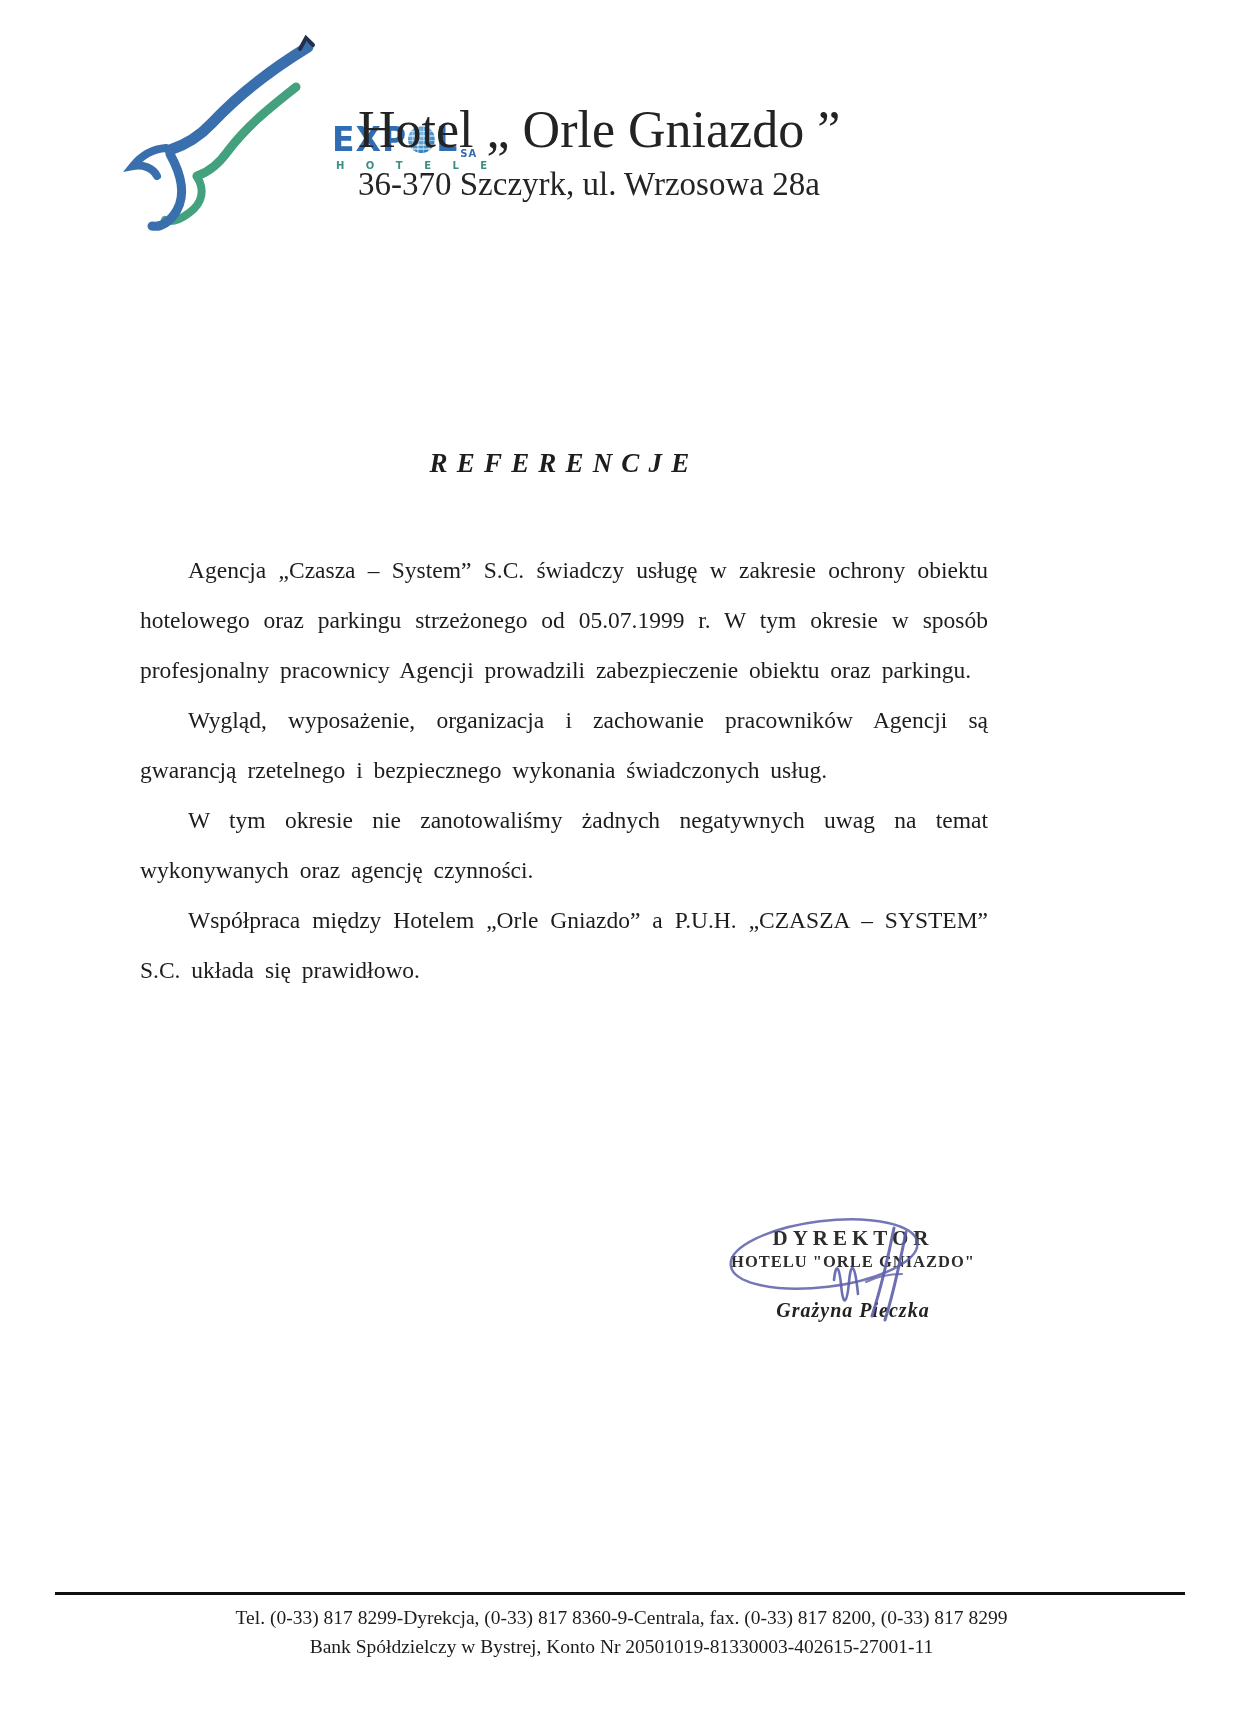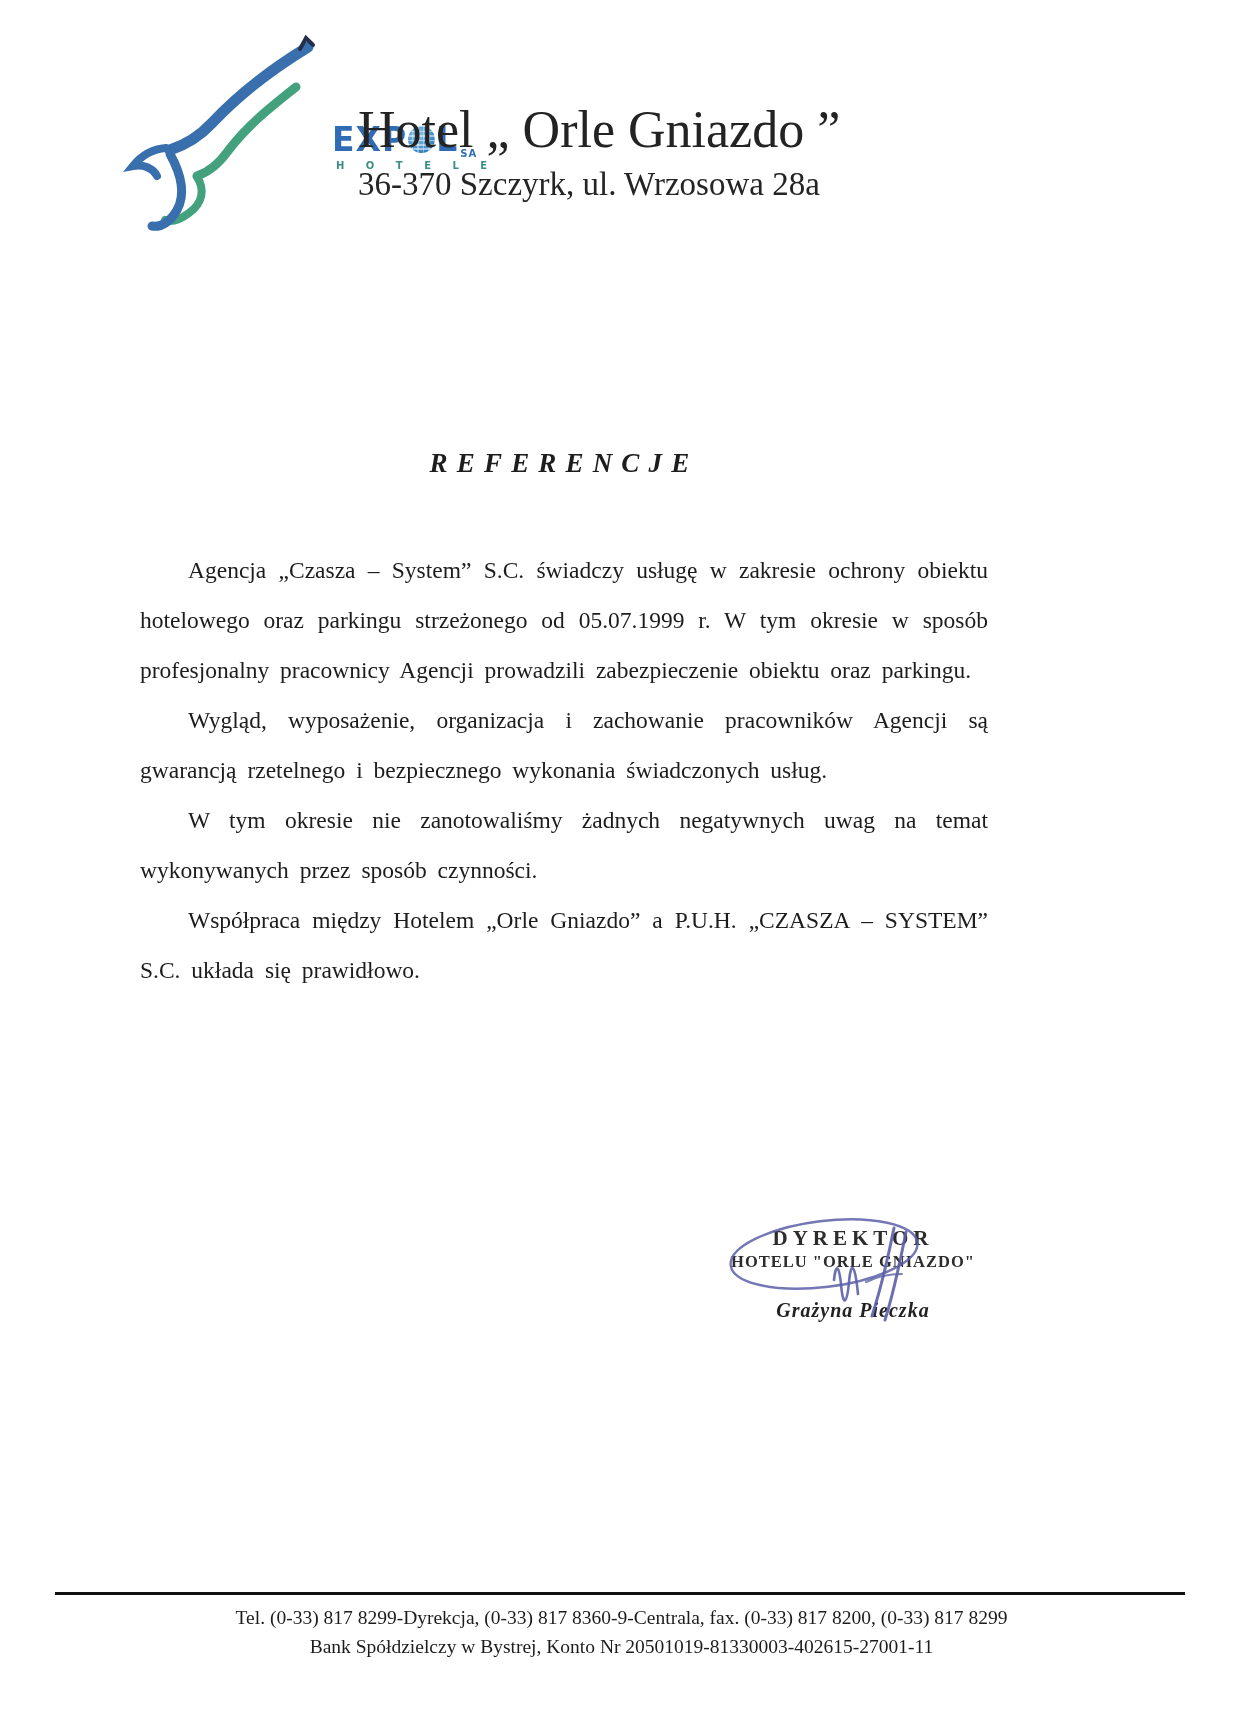--- a/index.html
+++ b/index.html
@@ -121,21 +121,21 @@
   <div class="head-text">
     <div class="hotel-name">Hotel „ Orle Gniazdo ”</div>
     <div class="hotel-address">36-370 Szczyrk, ul. Wrzosowa 28a</div>
   </div>
 
   <div class="doc-title">REFERENCJE</div>
 
   <div class="body-text">
     <p>Agencja „Czasza – System” S.C. świadczy usługę w zakresie ochrony obiektu hotelowego oraz parkingu strzeżonego od 05.07.1999 r. W tym okresie w sposób profesjonalny pracownicy Agencji prowadzili zabezpieczenie obiektu oraz parkingu.</p>
     <p>Wygląd, wyposażenie, organizacja i zachowanie pracowników Agencji są gwarancją rzetelnego i bezpiecznego wykonania świadczonych usług.</p>
-    <p>W tym okresie nie zanotowaliśmy żadnych negatywnych uwag na temat wykonywanych przez sposób czynności.</p>
+    <p>W tym okresie nie zanotowaliśmy żadnych negatywnych uwag na temat wykonywanych oraz agencję czynności.</p>
     <p>Współpraca między Hotelem „Orle Gniazdo” a P.U.H. „CZASZA – SYSTEM” S.C. układa się prawidłowo.</p>
   </div>
 
   <div class="sig-block">
     <svg class="sig-ink" viewBox="0 0 300 135" fill="none" stroke="#5c5fa8" stroke-linecap="round">
       <ellipse cx="118" cy="42" rx="94" ry="33" transform="rotate(-7 118 42)" stroke-width="2.4" opacity="0.85"></ellipse>
       <path d="M152 82 C149 52 145 48 143 70 C141 92 137 96 135 72 C133 54 130 50 128 68" stroke-width="2.6" opacity="0.9"></path>
       <path d="M188 16 C182 46 173 82 166 104" stroke-width="3" opacity="0.9"></path>
       <path d="M200 20 C194 50 186 86 179 108" stroke-width="3" opacity="0.9"></path>
       <path d="M160 70 C172 64 184 62 196 62" stroke-width="2" opacity="0.8"></path>

